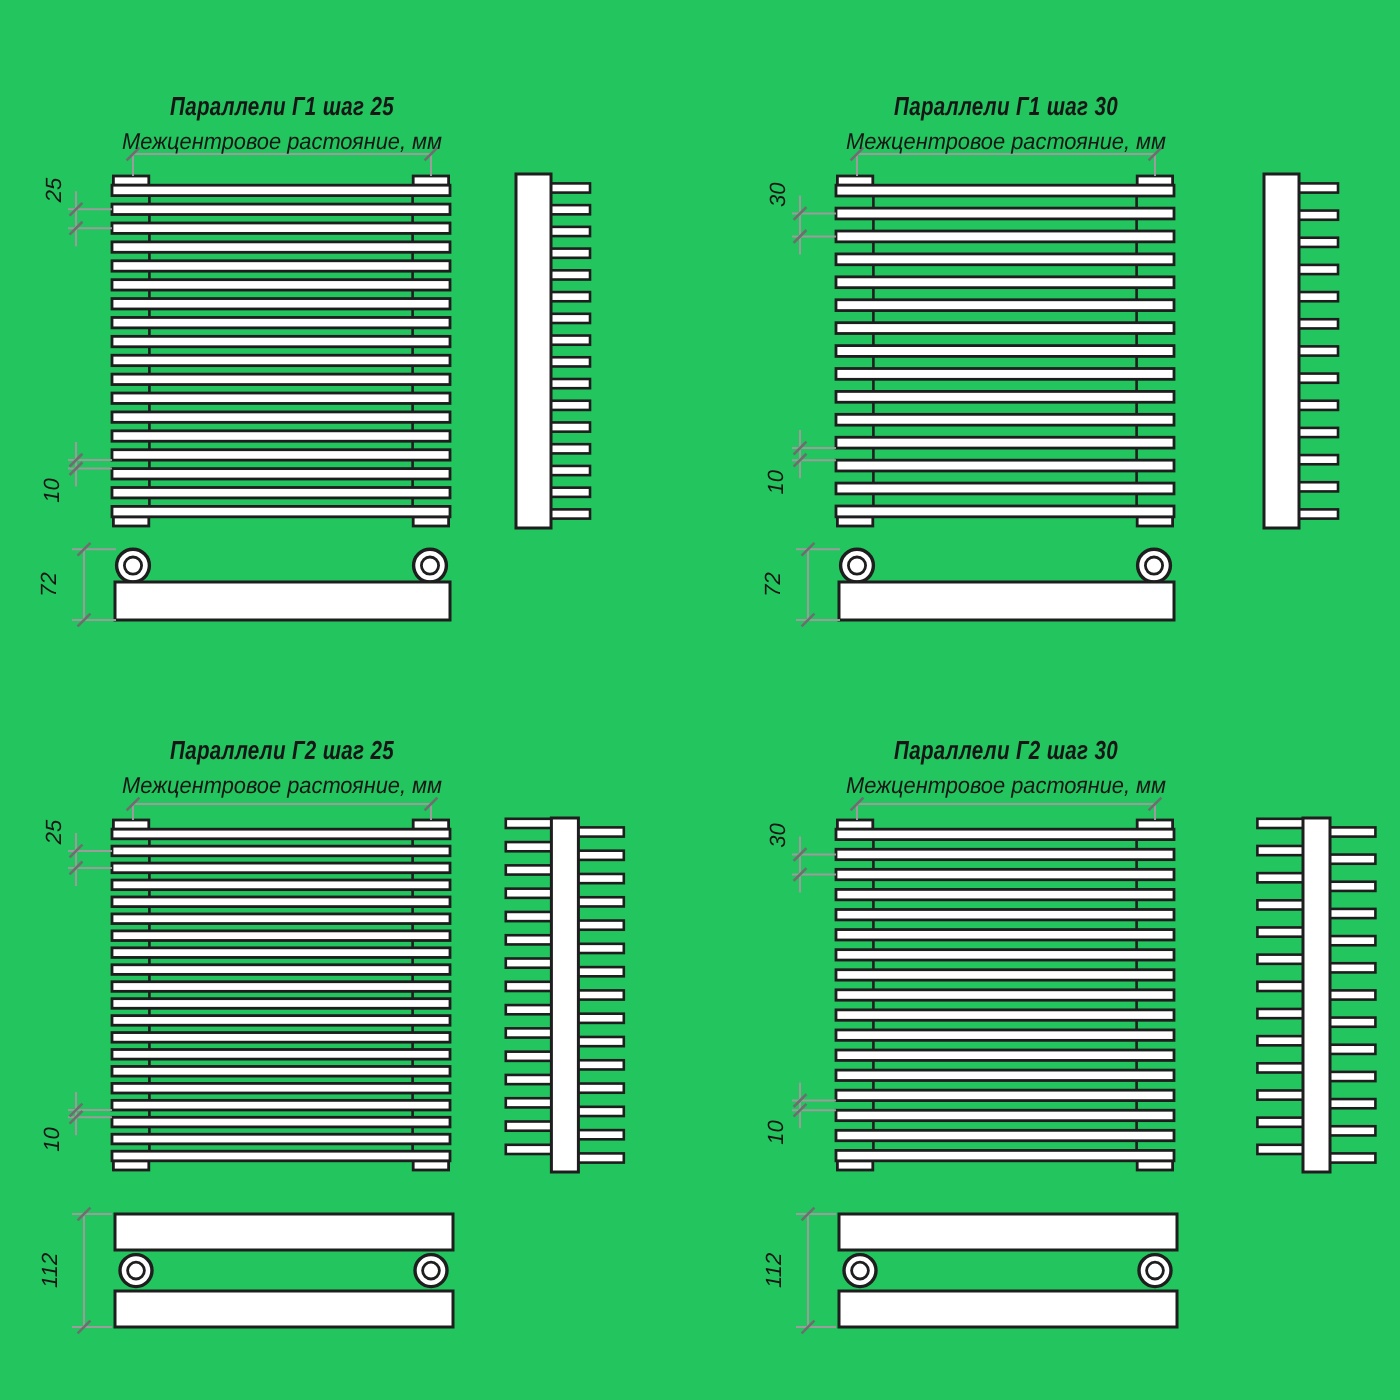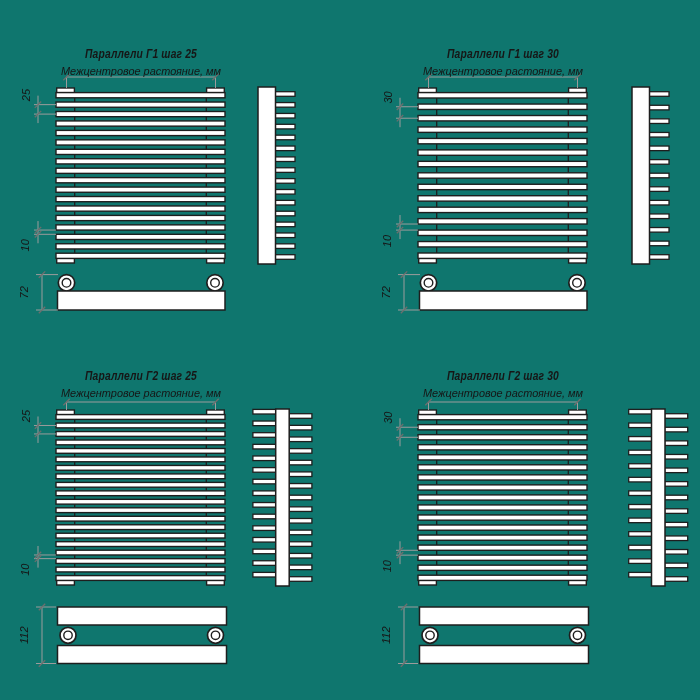--- a/index.html
+++ b/index.html
@@ -1,16 +1,16 @@
 <!DOCTYPE html>
 <html><head>
 <meta charset="utf-8">
 <style>
   html,body{margin:0;padding:0;background:#ffffff;}
-  .sheet{position:relative;width:700px;height:700px;background:#0f766e;overflow:hidden;}
+  .sheet{position:relative;width:700px;height:700px;background:#22c55e;overflow:hidden;}
   svg{position:absolute;left:0;top:0;}
   text{font-family:"Liberation Sans","DejaVu Sans",sans-serif;font-style:italic;fill:#161616;}
   .t-title{font-size:13px;font-weight:600;letter-spacing:.2px;}
   .t-sub{font-size:11.5px;}
   .t-dim{font-size:11px;}
 </style>
 </head>
 <body>
 
 <div class="sheet">

